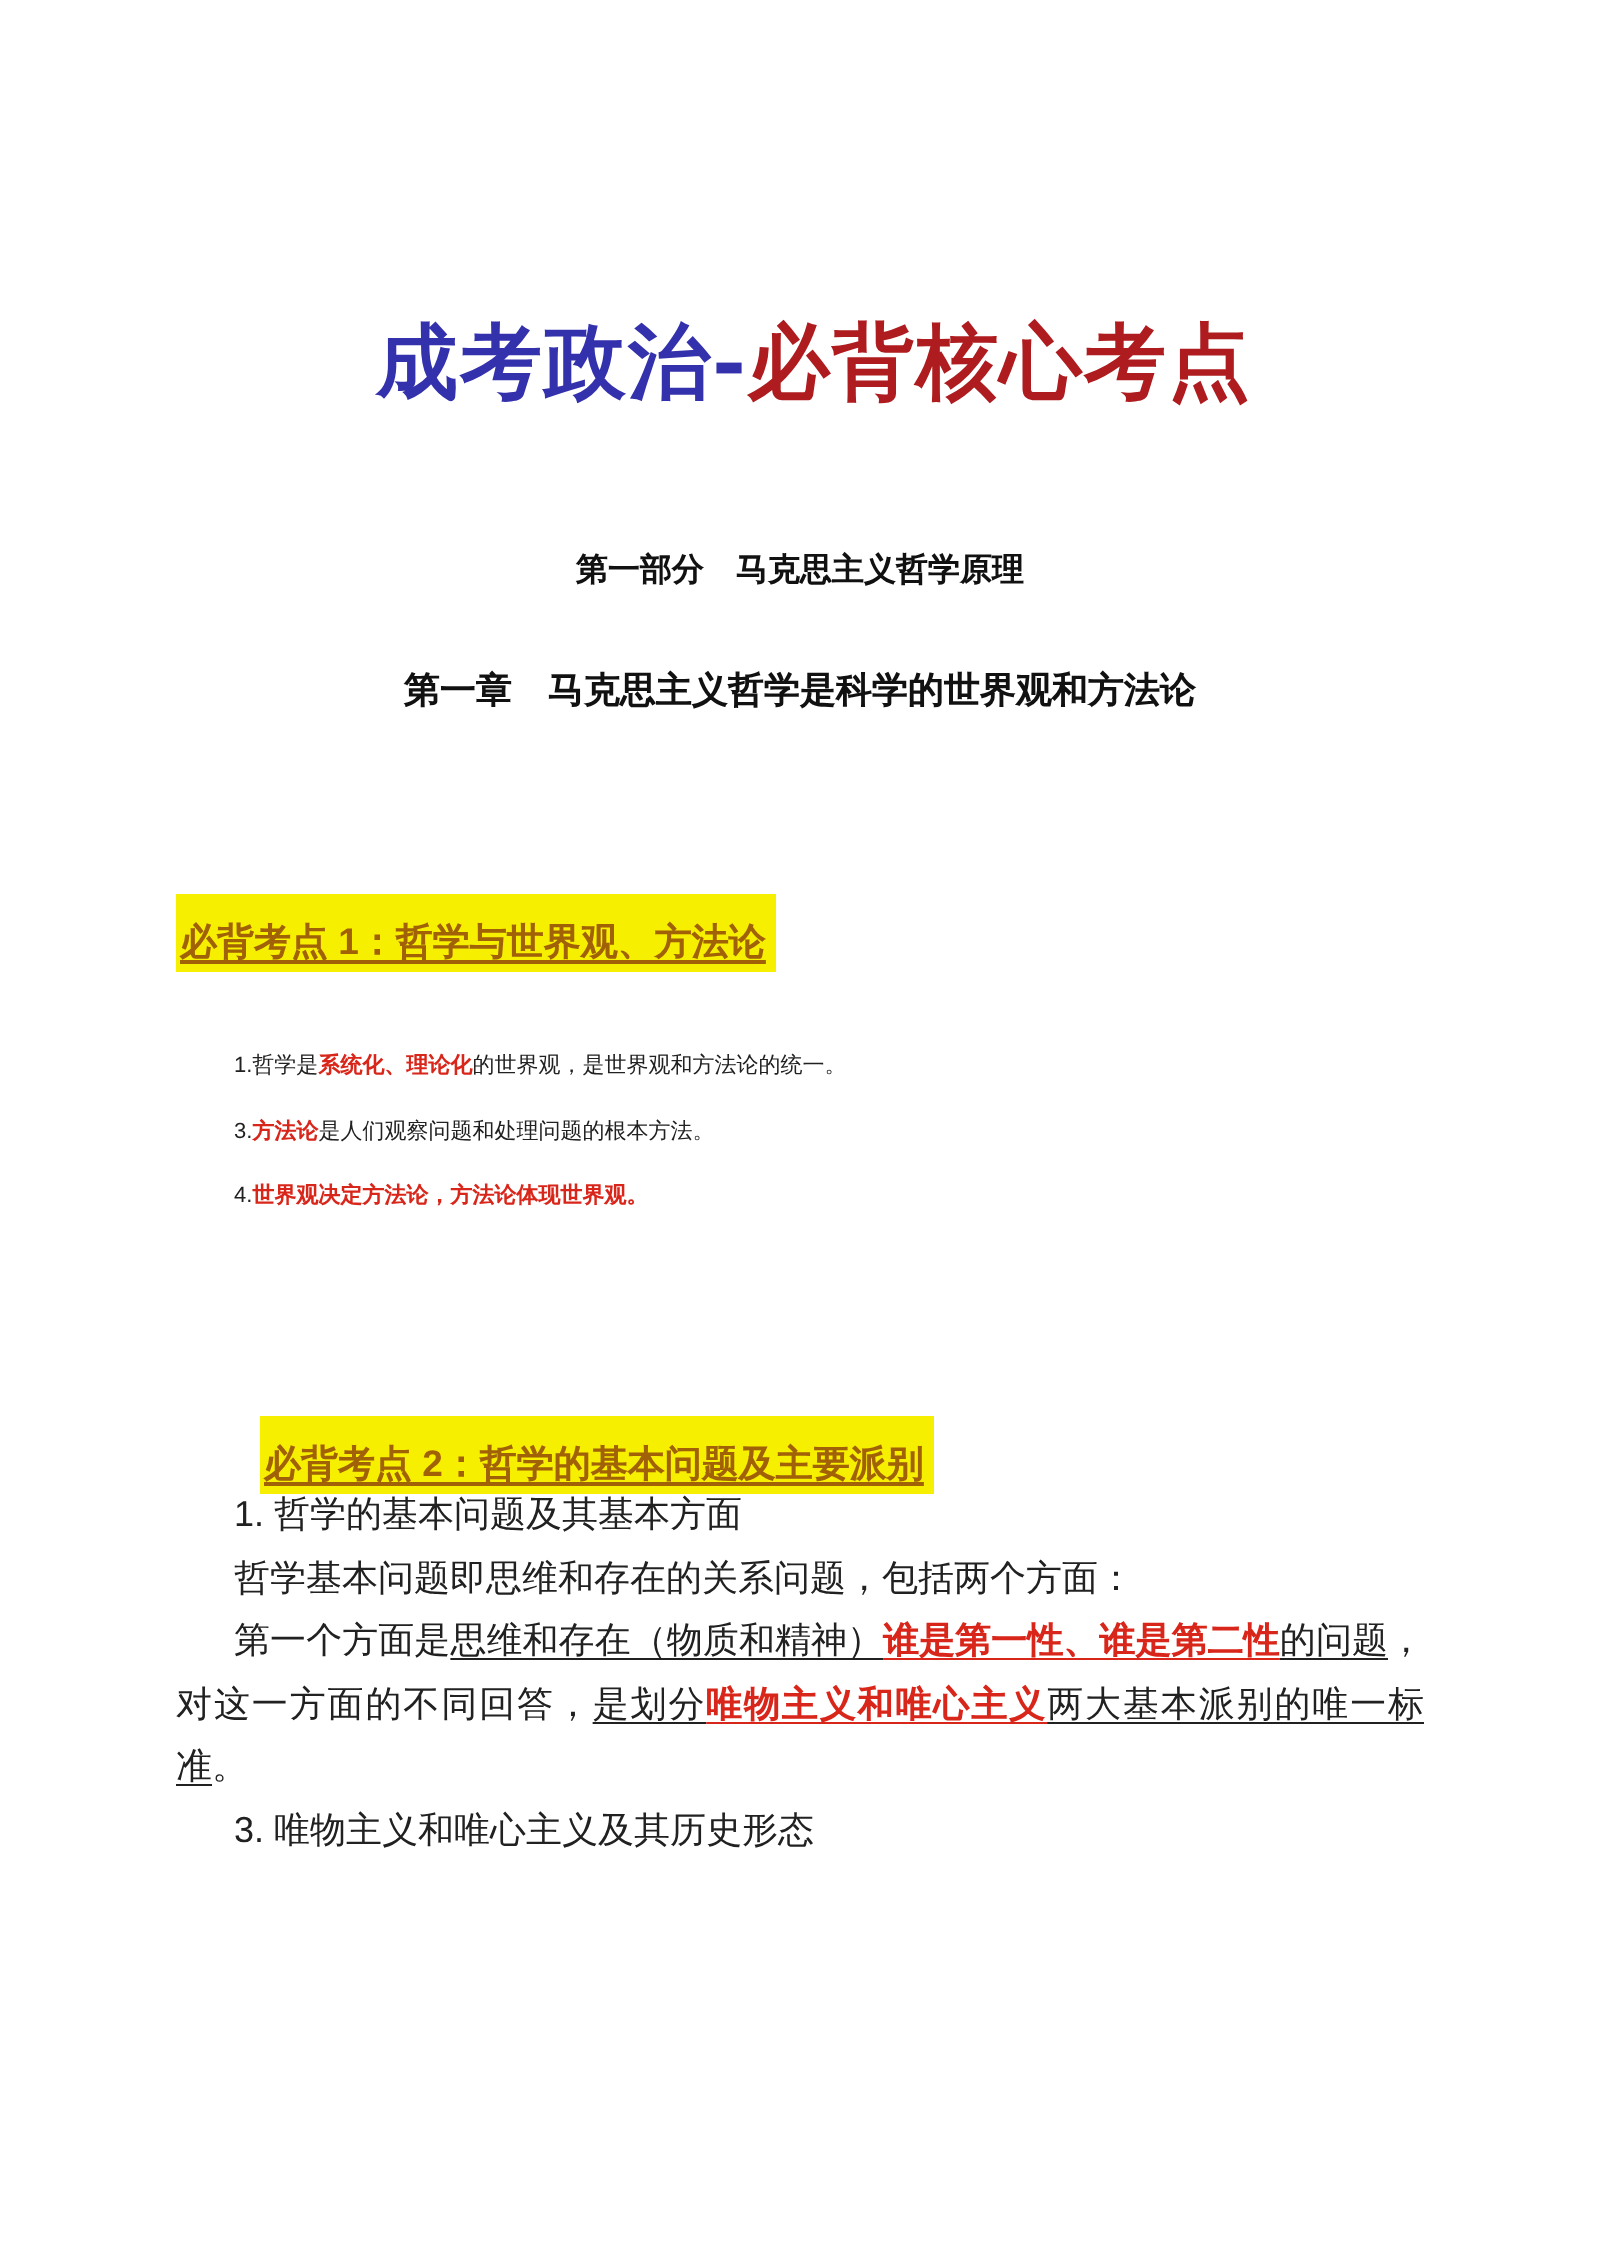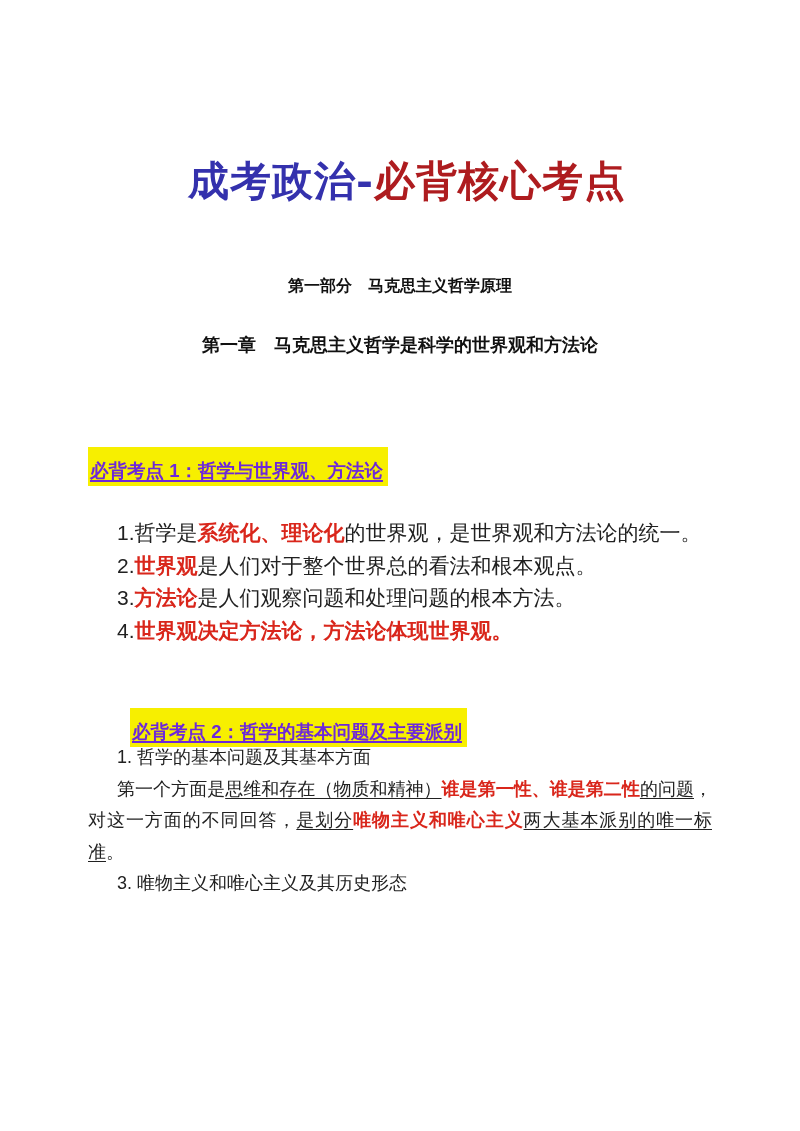--- a/index.html
+++ b/index.html
@@ -31,68 +31,68 @@
   }
   .chapter-heading{
     position:absolute;top:334px;left:0;width:100%;
     text-align:center;
     font-size:18px;font-weight:bold;color:#111;
     line-height:1.3;
   }
   .kp{
     position:absolute;left:88px;
     background:#f7ef00;
-    font-size:18.5px;font-weight:bold;color:#6d28d9;
+    font-size:18.5px;font-weight:bold;color:#a16207;
     padding:11px 5px 3px 2px;
     text-decoration:underline;
     text-decoration-thickness:1.5px;
     text-underline-offset:3px;
     white-space:nowrap;
   }
   .kp1{top:447px;}
   .kp2{top:708px;margin-left:42px;}
   .items{
     position:absolute;top:517px;left:88px;width:640px;
   }
   .items p{
     margin:0;padding-left:29px;
-    font-size:21px;line-height:32.5px;
+    font-size:11px;line-height:32.5px;
     white-space:nowrap;
   }
   .paras{
     position:absolute;top:742px;left:88px;width:624px;
   }
   .paras p{
     margin:0;
     font-size:18px;line-height:31.5px;
     text-align:justify;
   }
   .paras p.indent{text-indent:29px;}
   
   .r{color:#d9261b;font-weight:bold;}
   .u{text-decoration:underline;text-underline-offset:3px;text-decoration-thickness:1px;}
-  .ru{color:#d9261b;font-weight:bold;text-underline-offset:3px;text-decoration-thickness:1px;}
+  .ru{color:#d9261b;font-weight:bold;text-decoration:underline;text-underline-offset:3px;text-decoration-thickness:1px;}
 </style>
 </head>
 <body>
 
 <h1 class="doc-title"><span class="t-blue">成考政治-</span><span class="t-red">必背核心考点</span></h1>
 
 <div class="part-heading">第一部分　马克思主义哲学原理</div>
 
 <div class="chapter-heading">第一章　马克思主义哲学是科学的世界观和方法论</div>
 
 <div class="kp kp1">必背考点 1：哲学与世界观、方法论</div>
 
 <div class="items">
   <p><span>1.哲学是</span><span class="r">系统化、理论化</span><span>的世界观，是世界观和方法论的统一。</span></p>
-  <p><span>2.</span><span class="r">世界观</span><span>是人们对于整个世界总的看法和根本观点。</span></p>
   <p><span>3.</span><span class="r">方法论</span><span>是人们观察问题和处理问题的根本方法。</span></p>
   <p><span>4.</span><span class="r">世界观决定方法论，方法论体现世界观。</span></p>
 </div>
 
 <div class="kp kp2">必背考点 2：哲学的基本问题及主要派别</div>
 
 <div class="paras">
   <p class="indent"><span>1. 哲学的基本问题及其基本方面</span></p>
+  <p class="indent"><span>哲学基本问题即思维和存在的关系问题，包括两个方面：</span></p>
   <p class="indent"><span>第一个方面是</span><span class="u">思维和存在（物质和精神）</span><span class="ru">谁是第一性、谁是第二性</span><span class="u">的问题</span><span>，对这一方面的不同回答，</span><span class="u">是划分</span><span class="ru">唯物主义和唯心主义</span><span class="u">两大基本派别的唯一标准</span><span>。</span></p>
   <p class="indent"><span>3. 唯物主义和唯心主义及其历史形态</span></p>
 </div>
 
 </body></html>

